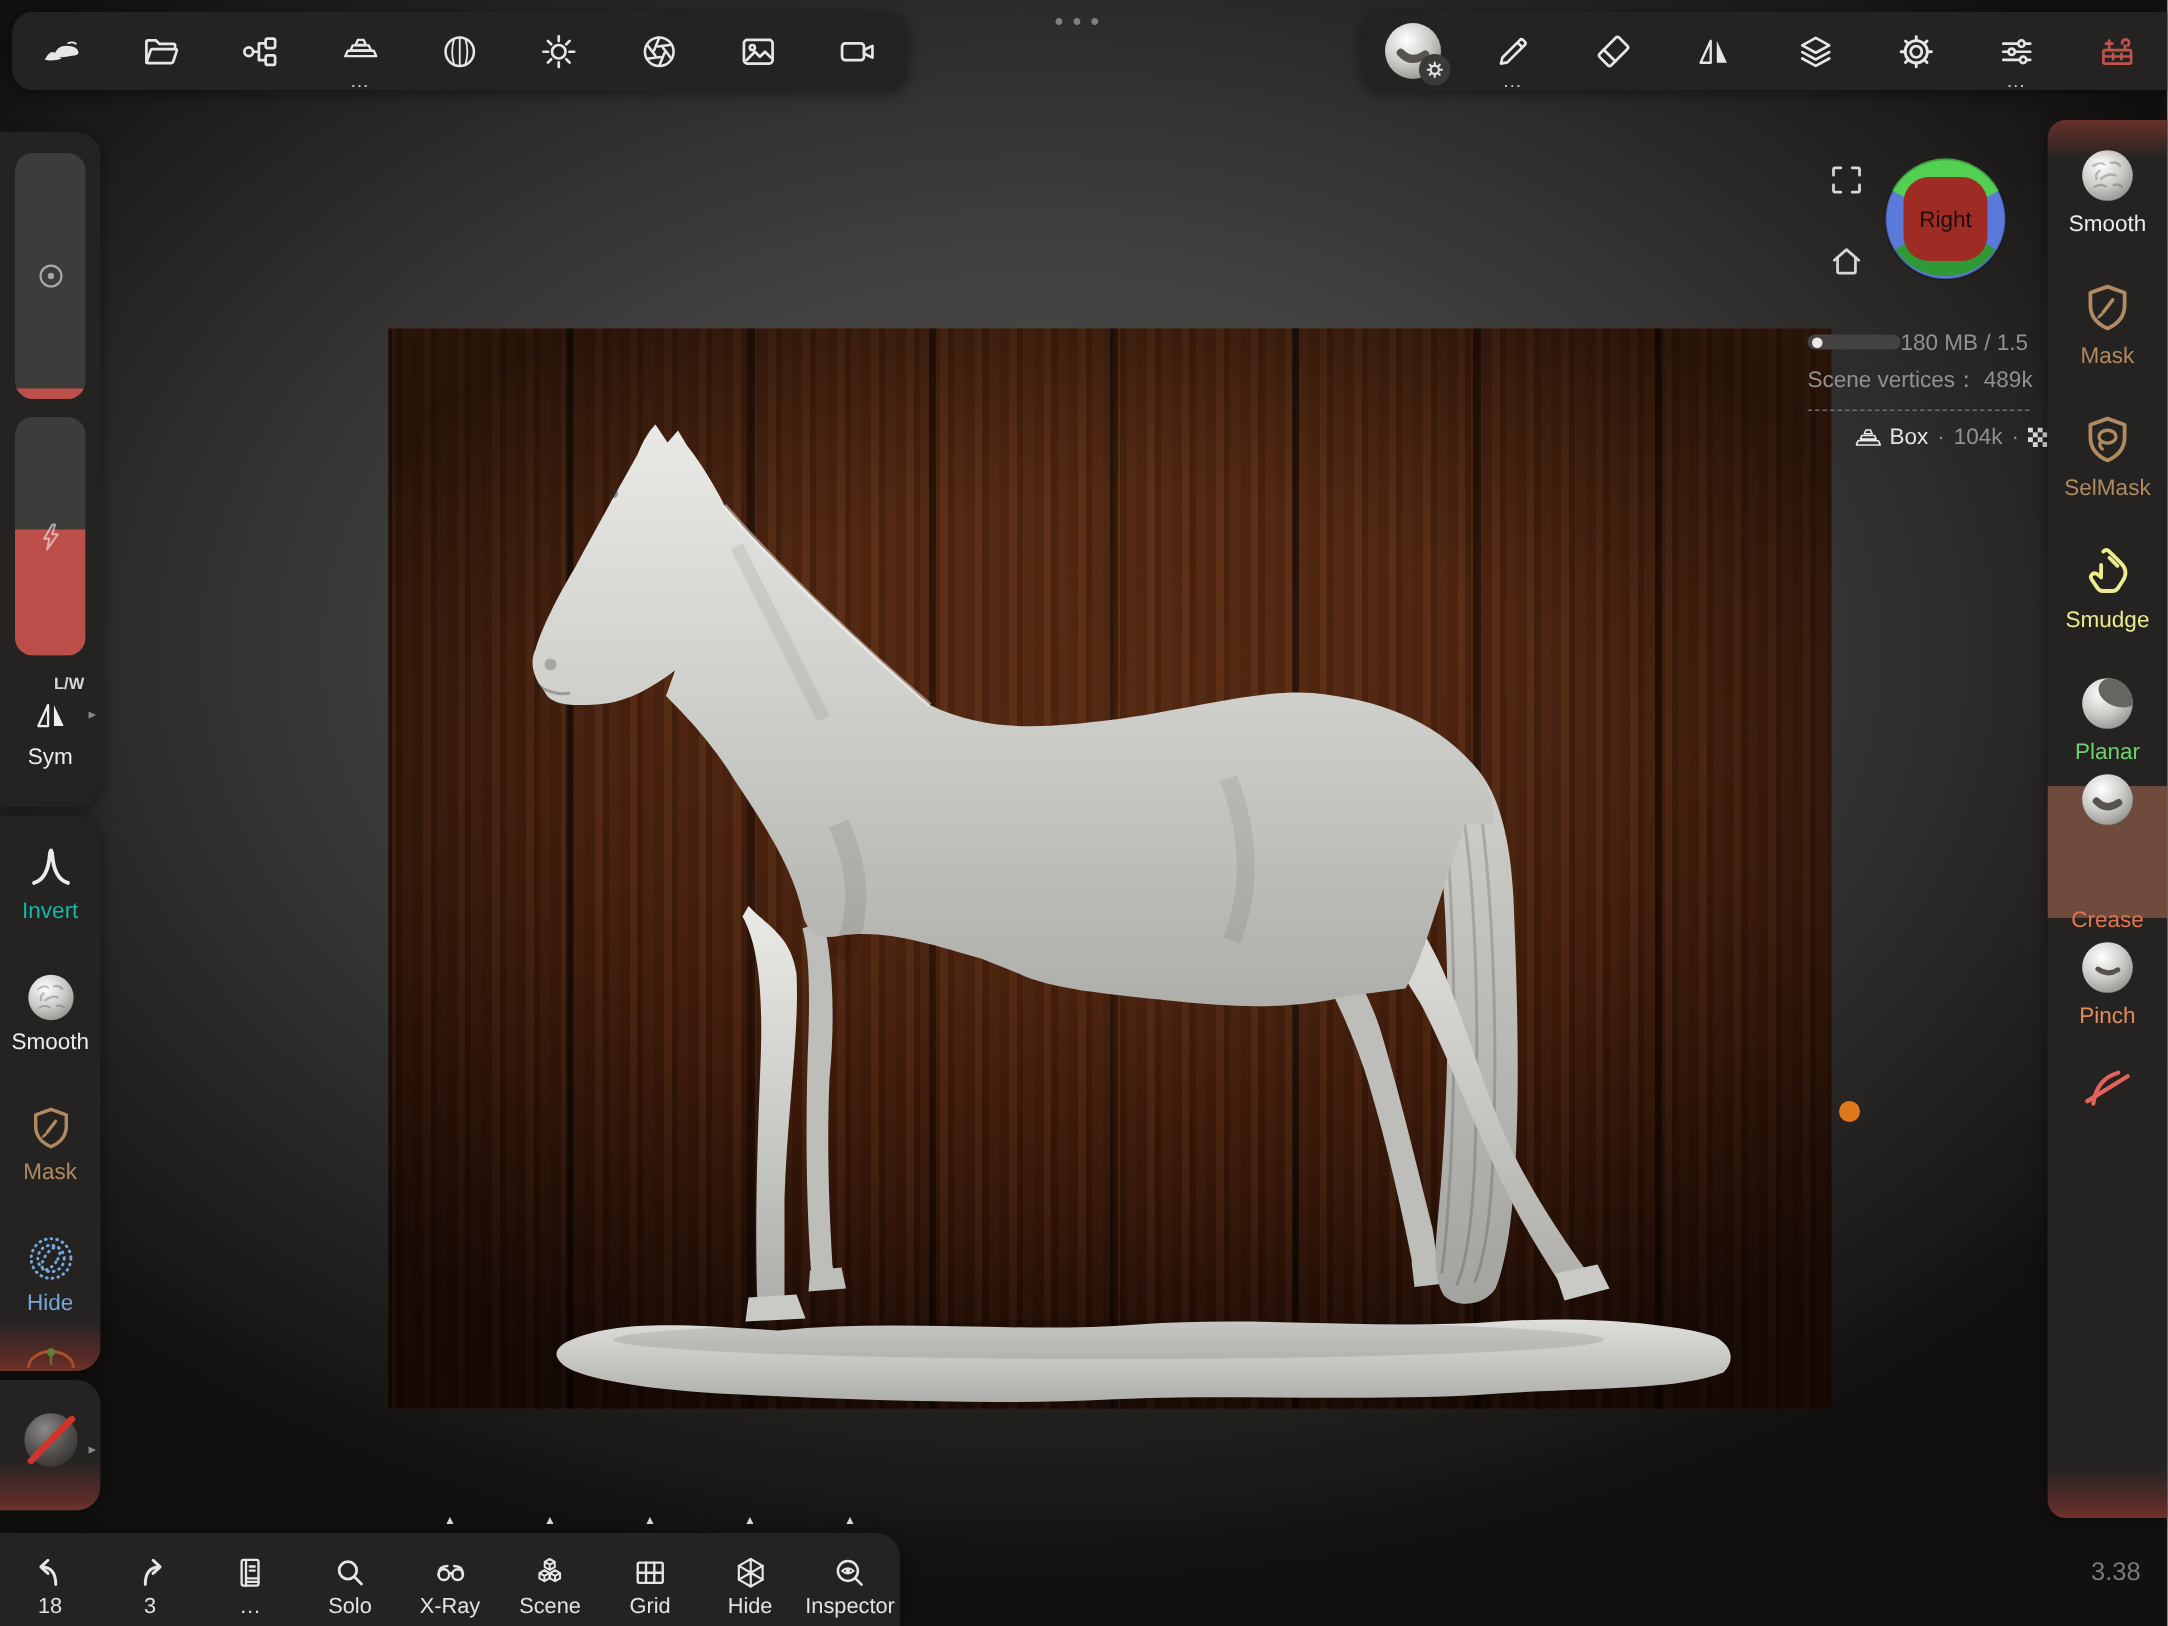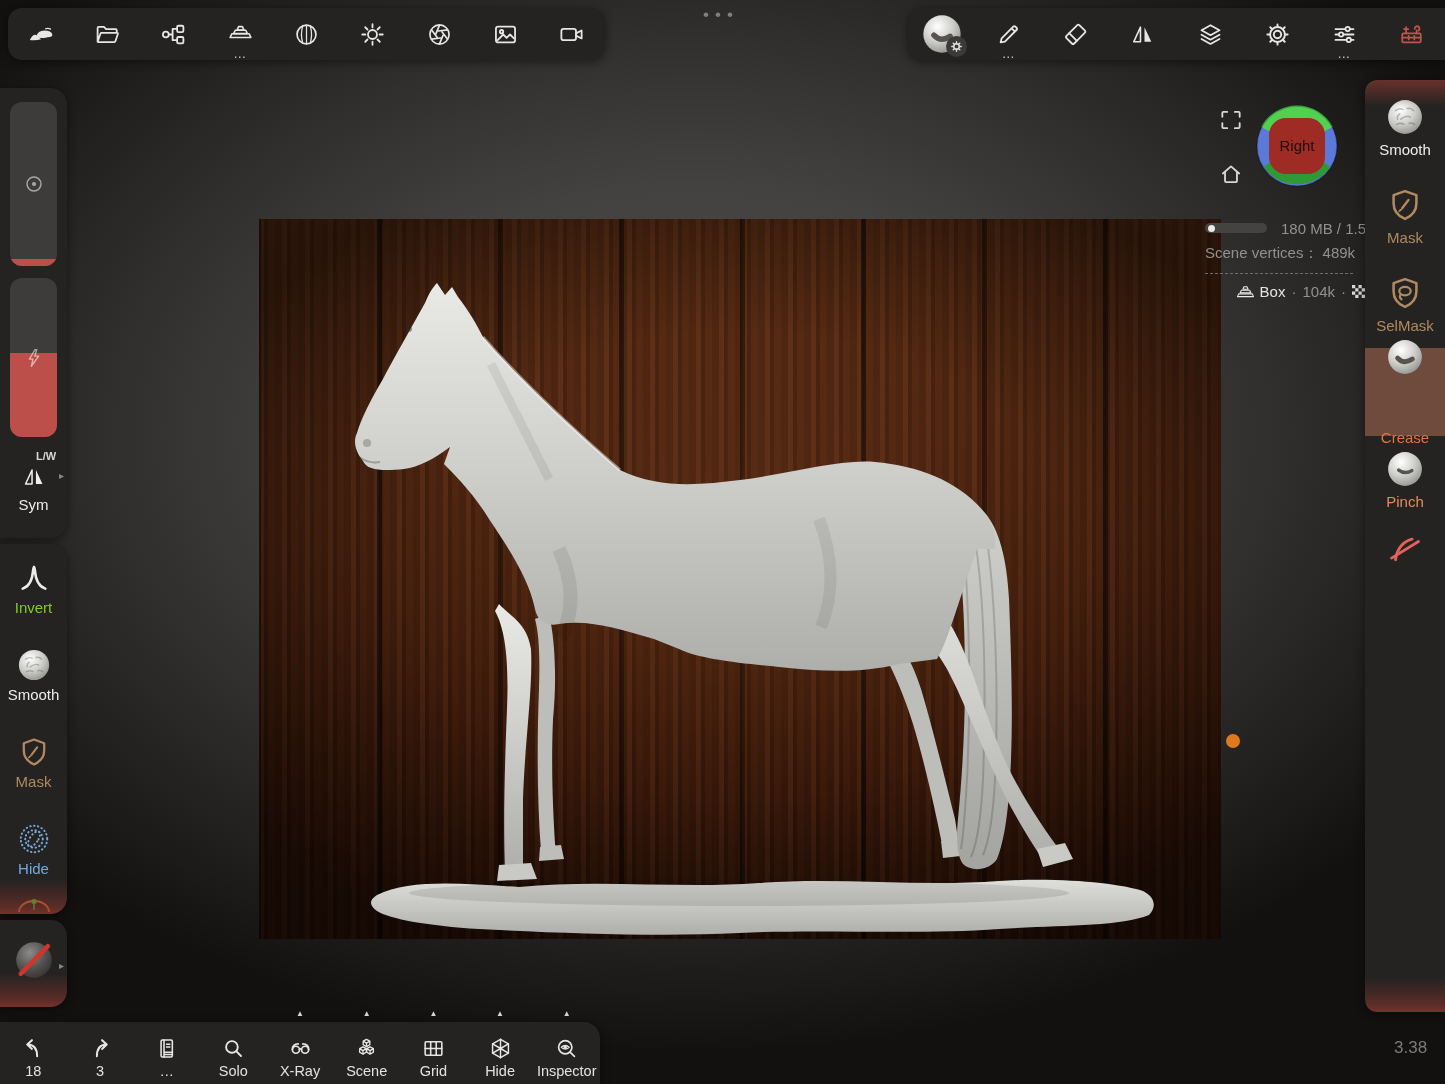--- a/index.html
+++ b/index.html
@@ -83,21 +83,21 @@
   
   #fullscreen-btn,#home-btn{position:absolute;left:1218px;width:26px;height:26px;color:#d9d7d5;cursor:pointer;}
   #fullscreen-btn{top:107px;}
   #home-btn{top:161px;}
   #gizmo{position:absolute;left:1255px;top:104px;cursor:pointer;}
   #gizmo text{font-family:"Liberation Sans",sans-serif;}
   #stats{position:absolute;left:1205px;top:220px;width:160px;overflow:hidden;color:#93918f;font-size:15px;}
   .memrow{display:flex;align-items:center;height:16px;}
   .membar{position:relative;width:62px;height:10px;border-radius:5px;background:#454341;flex:0 0 auto;}
   .memdot{position:absolute;left:3px;top:1.5px;width:7px;height:7px;border-radius:50%;background:#eceae8;}
-  .memtext{margin-left:14px;white-space:nowrap;}
+  .memtext{white-space:nowrap;}
   .vertrow{margin-top:8px;white-space:nowrap;}
   .dashsep{margin:10px 0 9px 0;width:148px;border-top:1.5px dashed #6e6c6a;}
   .meshrow{display:flex;align-items:center;gap:6px;white-space:nowrap;justify-content:flex-end;}
   .meshrow .name{color:#e6e4e2;}
   .ic16{width:17px;height:14px;color:#eceae8;}
   .ic12{width:13px;height:13px;color:#dcdad8;}
   #orange-dot{position:absolute;left:1226px;top:734px;width:14px;height:14px;border-radius:50%;background:#e0791c;}
   #version{position:absolute;left:1394px;top:1038px;font-size:17px;color:#7c7a78;}
 </style>
 </head>
@@ -452,21 +452,21 @@
   </div>
 
   <div id="left-panel-2" class="panelbg">
     <div id="left-actions">
         <div class="laction">
           <span class="ic" style="color:#ececec">
             <svg viewBox="0 0 24 24">
               <path d="M4,19.5 Q10.5,17.5 11.4,6.5 Q11.6,4.8 12,4.2 Q12.4,4.8 12.6,6.5 Q13.5,17.5 20,19.5" stroke="currentColor" fill="none" stroke-linecap="round" stroke-linejoin="round" stroke-width="1.8"></path>
             </svg>
           </span>
-                   <div class="lbl" style="color:#84cc16">Invert</div>
+                   <div class="lbl" style="color:#14b8a6">Invert</div>
         </div>
         <div class="laction">
           <span class="ic" style="color:#ececec">
             <svg viewBox="0 0 36 36">
               <defs>
                 <radialGradient id="sg9" cx="38%" cy="30%" r="78%">
   <stop offset="0%" stop-color="#ffffff"></stop>
                   <stop offset="55%" stop-color="#cbcbc8"></stop>
                   <stop offset="100%" stop-color="#8e8e8b"></stop>
                 </radialGradient>
@@ -562,20 +562,52 @@
             <svg viewBox="0 0 24 24">
               <path d="M12,3.2 L19.2,5.8 V11 Q19.2,17.6 12,20.8 Q4.8,17.6 4.8,11 V5.8 Z" stroke="currentColor" fill="none" stroke-linecap="round" stroke-linejoin="round" stroke-width="1.6"></path>
               <g stroke="currentColor" fill="none" stroke-linecap="round" stroke-linejoin="round" stroke-width="1.4">
                 <ellipse cx="12" cy="10.8" rx="3.6" ry="2.7"></ellipse>
                 <path d="M9.4,12.8 q-1.5,1.7 0.4,3.2"></path>
               </g>
             </svg>
           </span>
                    <div class="lbl" style="color:#b08a60">SelMask</div>
         </div>
+        <div class="rtool">
+          <span class="ic" style="color:#eeea8e">
+            <svg viewBox="0 0 24 24">
+              <g stroke="currentColor" fill="none" stroke-linecap="round" stroke-linejoin="round" stroke-width="1.6">
+                <path d="M10.2,3.6 q1.3,-1.3 2.6,0 l4.8,4.8 q3.4,3.5 0.9,7.4 l-2.1,3.2 q-0.8,1.2 -2.2,1.2 h-4.2 q-1.4,0 -2.2,-1.2 l-2.5,-3.7 q-0.8,-1.3 0.3,-2.2 q1.1,-0.8 2.2,0.1 l1.5,1.3 V9.2"></path>
+                <path d="M12.8,6.2 l3.4,3.4"></path>
+              </g>
+            </svg>
+          </span>
+                   <div class="lbl" style="color:#eeea8e">Smudge</div>
+        </div>
+        <div class="rtool">
+          <span class="ic" style="color:#6fd06f">
+            <svg viewBox="0 0 36 36">
+              <defs>
+                <radialGradient id="sg4" cx="38%" cy="30%" r="78%">
+  <stop offset="0%" stop-color="#ffffff"></stop>
+                  <stop offset="55%" stop-color="#cbcbc8"></stop>
+                  <stop offset="100%" stop-color="#8e8e8b"></stop>
+                </radialGradient>
+              </defs>
+  <circle cx="18" cy="18" r="16" fill="url(#sg4)"></circle>
+              <clipPath id="cp3">
+                <circle cx="18" cy="18" r="16"></circle>
+              </clipPath>
+   <g clip-path="url(#cp3)">
+                <ellipse cx="25" cy="11" rx="13" ry="9" fill="#67655f" transform="rotate(18 25 11)"></ellipse>
+              </g>
+            </svg>
+          </span>
+                   <div class="lbl" style="color:#6fd06f">Planar</div>
+        </div>
         <div class="rtool selected">
           <span class="ic" style="color:#e2734d">
             <svg viewBox="0 0 36 36">
               <defs>
                 <radialGradient id="sg7" cx="38%" cy="30%" r="78%">
   <stop offset="0%" stop-color="#ffffff"></stop>
                   <stop offset="55%" stop-color="#cbcbc8"></stop>
                   <stop offset="100%" stop-color="#8e8e8b"></stop>
                 </radialGradient>
               </defs>

